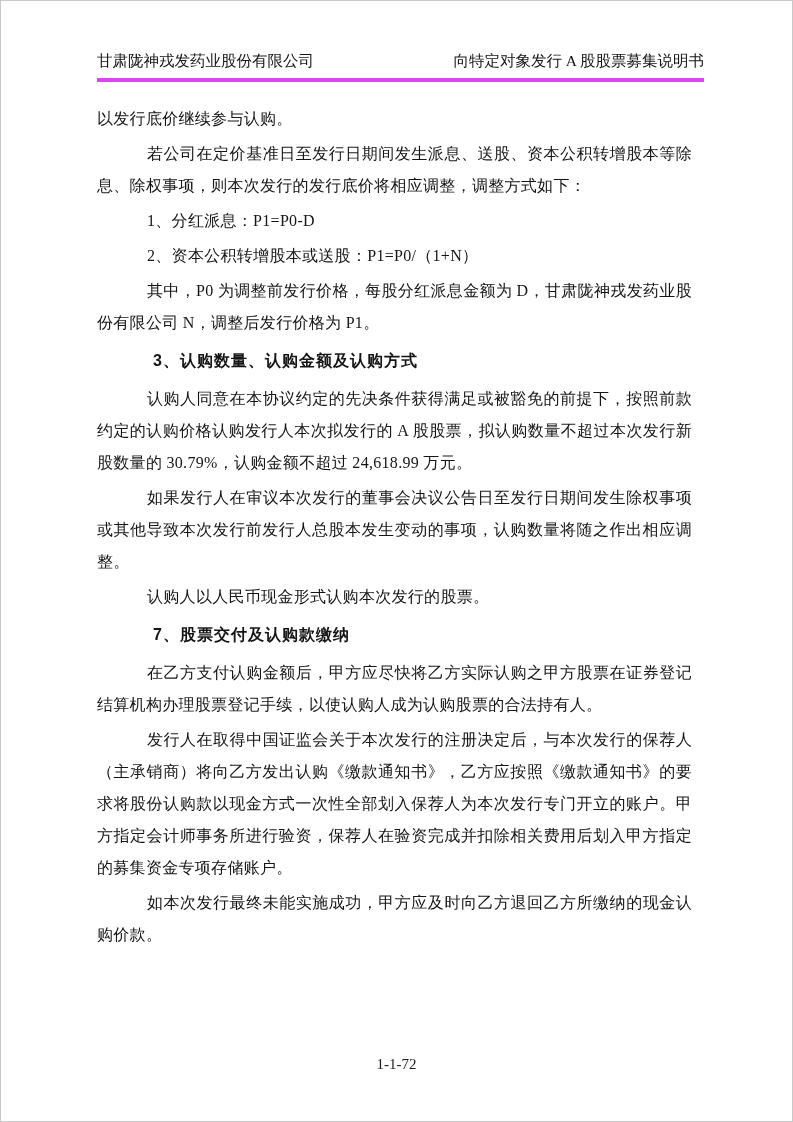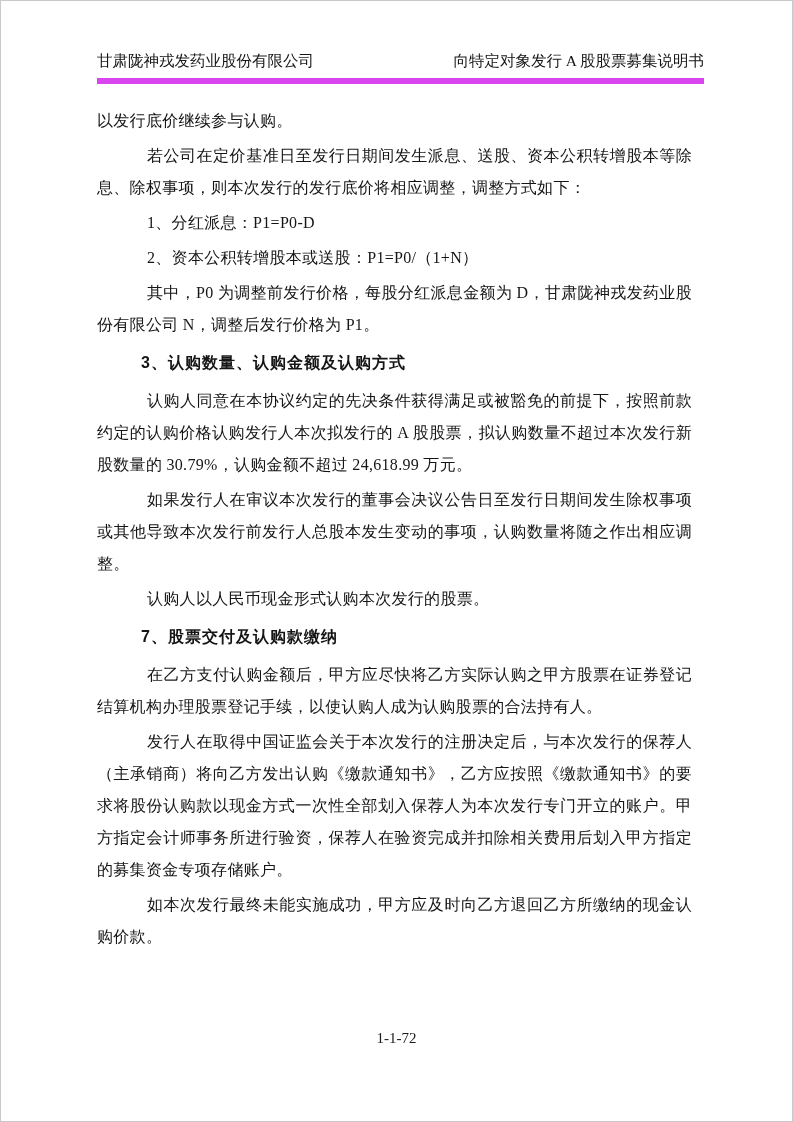--- a/index.html
+++ b/index.html
@@ -19,21 +19,21 @@
     left: 96px;
     right: 88px;
     top: 0;
   }
   .doc-header {
     display: flex;
     justify-content: space-between;
     align-items: flex-end;
     padding-top: 50px;
     padding-bottom: 7px;
-    border-bottom: 6px solid #d946ef;
+    border-bottom: 4px solid #d946ef;
     font-size: 15.5px;
     line-height: 20px;
     white-space: nowrap;
   }
   .doc-body {
     padding-top: 21px;
     font-size: 16px;
     line-height: 32px;
     text-align: justify;
     letter-spacing: 0.3px;
@@ -45,29 +45,29 @@
   .doc-body p.para.no-indent { text-indent: 0; }
   .doc-body p.list-item {
     margin: 0 0 3px 0;
     padding-left: 50px;
     text-indent: 0;
   }
   .doc-body p.heading {
     font-family: "Liberation Sans", "DejaVu Sans", sans-serif;
     font-weight: bold;
     font-size: 16px;
-    margin: 6px 0 6px 44px;
+    margin: 6px 0 6px 56px;
     text-indent: 0;
     letter-spacing: 1px;
   }
   .doc-footer {
     position: absolute;
     left: 0;
     right: 0;
-    bottom: 74px;
+    bottom: 48px;
     text-align: center;
     font-size: 15px;
     color: #1a1a1a;
   }
 </style>
 </head>
 <body>
 
 <div class="page">
   <div class="content-col">

